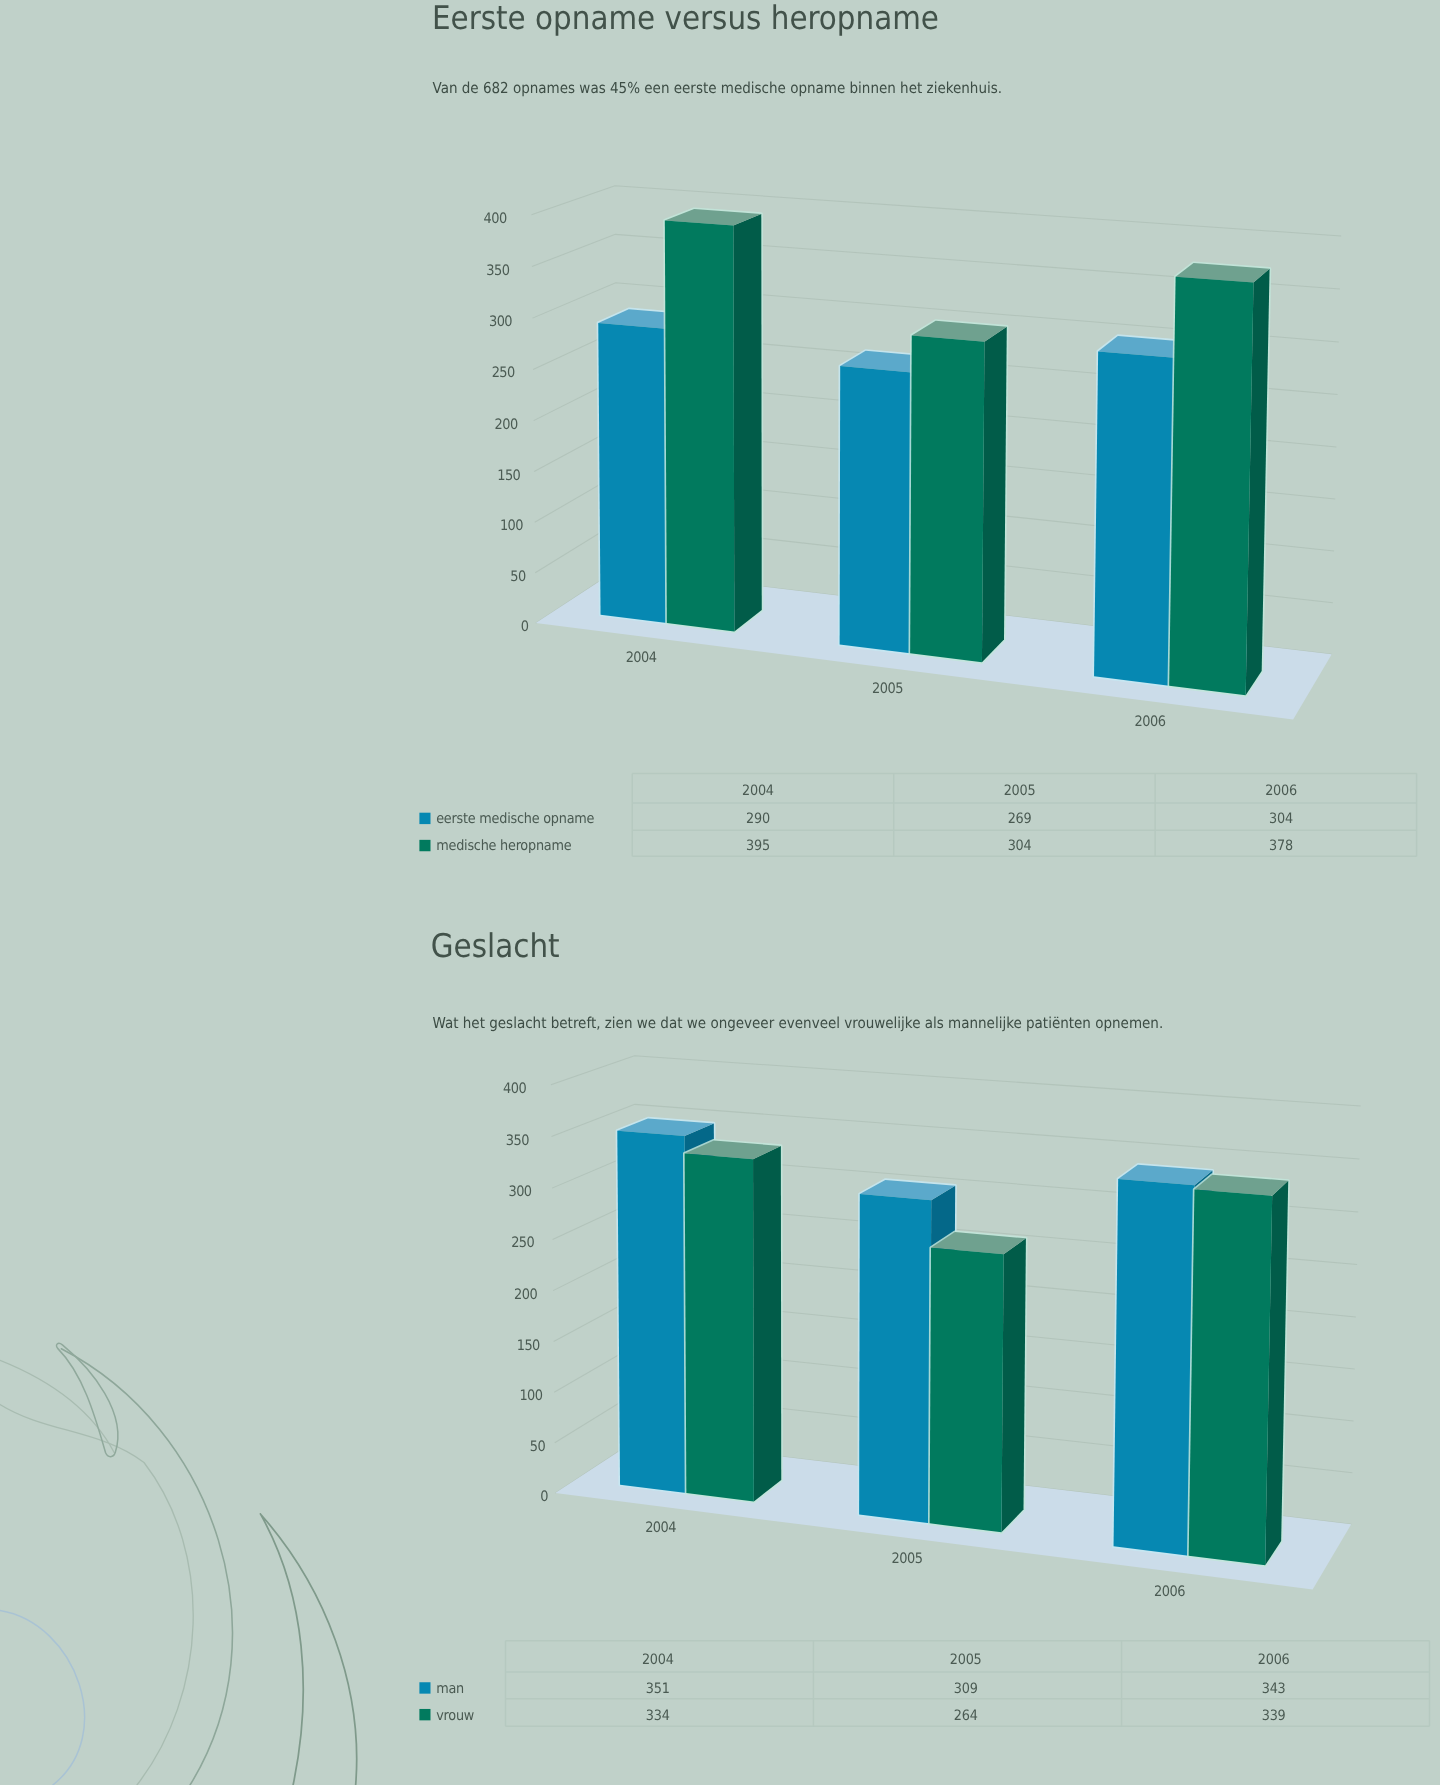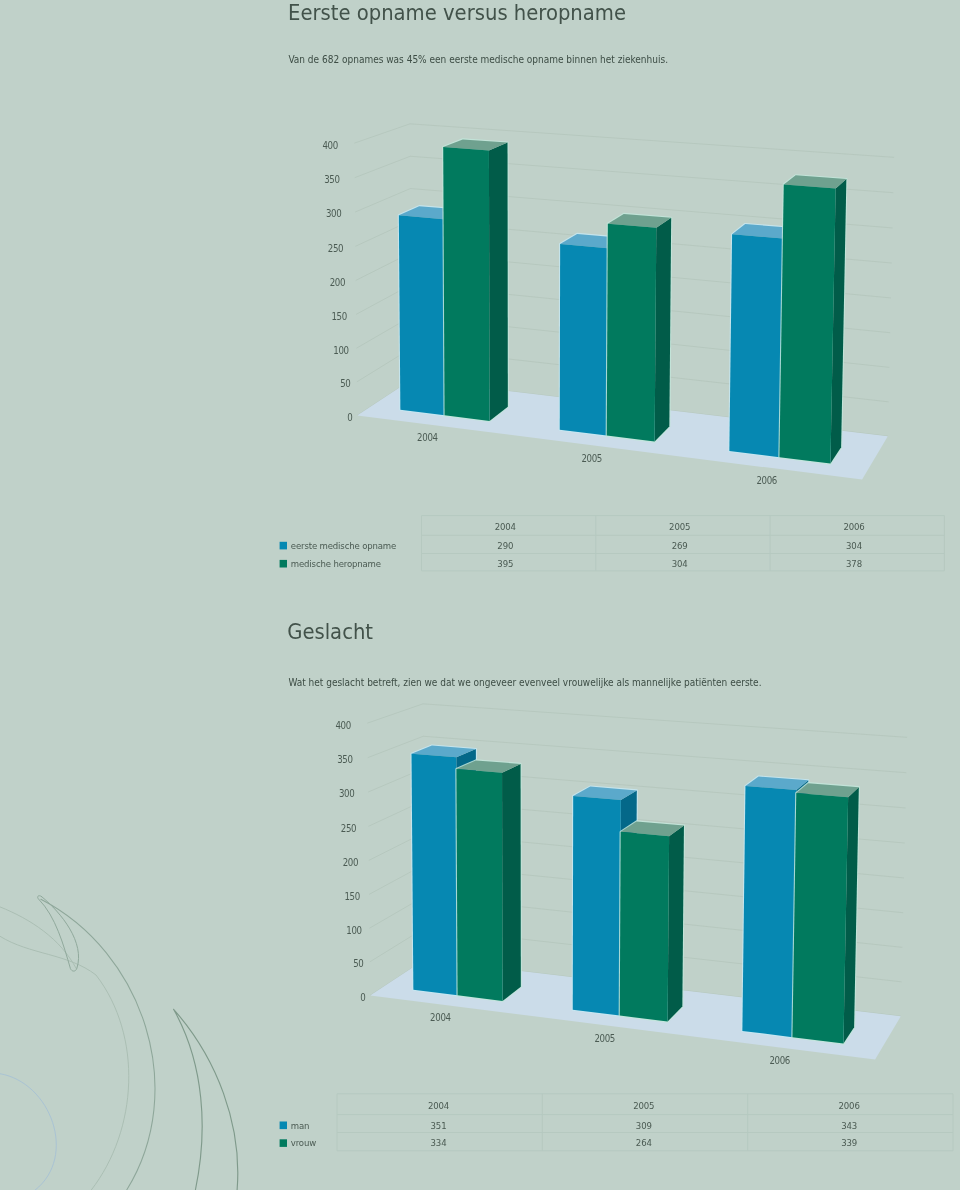--- a/index.html
+++ b/index.html
@@ -143,21 +143,21 @@
           <rect x="279.6" y="559.9" width="7.4" height="7.6" fill="#017a5e"></rect>
           <text x="290.8" y="566.6" text-anchor="start" font-family="&quot;DejaVu Sans Condensed&quot;,&quot;DejaVu Sans&quot;,sans-serif" font-size="9.5" letter-spacing="-0.15" fill="#4a5a52">medische heropname</text>
           <text x="505.3" y="566.6" text-anchor="middle" font-family="&quot;DejaVu Sans Condensed&quot;,&quot;DejaVu Sans&quot;,sans-serif" font-size="9.5" letter-spacing="-0.15" fill="#4a5a52">395</text>
           <text x="679.7" y="566.6" text-anchor="middle" font-family="&quot;DejaVu Sans Condensed&quot;,&quot;DejaVu Sans&quot;,sans-serif" font-size="9.5" letter-spacing="-0.15" fill="#4a5a52">304</text>
           <text x="854.0" y="566.6" text-anchor="middle" font-family="&quot;DejaVu Sans Condensed&quot;,&quot;DejaVu Sans&quot;,sans-serif" font-size="9.5" letter-spacing="-0.15" fill="#4a5a52">378</text>
         </g>
       </svg>
     </div>
 
   <h1 class="sec-title" style="left:287.2px;top:621px">Geslacht</h1>
-  <p class="sec-sub" style="left:288.4px;top:677.8px">Wat het geslacht betreft, zien we dat we ongeveer evenveel vrouwelijke als mannelijke patiënten eerste.</p>
+  <p class="sec-sub" style="left:288.4px;top:677.8px">Wat het geslacht betreft, zien we dat we ongeveer evenveel vrouwelijke als mannelijke patiënten opnemen.</p>
   <div class="chartwrap" id="chart1" style="left:0;top:0">
       <svg width="960" height="1190" viewBox="0 0 960 1190" style="position: absolute; left: 0px; top: 0px;">
         <g>
           <polyline points="370.18,995.39 424.80,959.59 900.81,1016.18" fill="none" stroke="#a9bcb1" stroke-width="0.7" opacity="0.62"></polyline>
           <polyline points="369.83,961.86 424.57,928.06 901.59,981.85" fill="none" stroke="#a9bcb1" stroke-width="0.7" opacity="0.62"></polyline>
           <polyline points="369.47,928.19 424.35,896.41 902.36,947.36" fill="none" stroke="#a9bcb1" stroke-width="0.7" opacity="0.62"></polyline>
           <polyline points="369.12,894.38 424.12,864.63 903.14,912.73" fill="none" stroke="#a9bcb1" stroke-width="0.7" opacity="0.62"></polyline>
           <polyline points="368.76,860.42 423.89,832.72 903.93,877.95" fill="none" stroke="#a9bcb1" stroke-width="0.7" opacity="0.62"></polyline>
           <polyline points="368.40,826.33 423.66,800.69 904.71,843.03" fill="none" stroke="#a9bcb1" stroke-width="0.7" opacity="0.62"></polyline>
           <polyline points="368.04,792.09 423.43,768.53 905.50,807.94" fill="none" stroke="#a9bcb1" stroke-width="0.7" opacity="0.62"></polyline>

